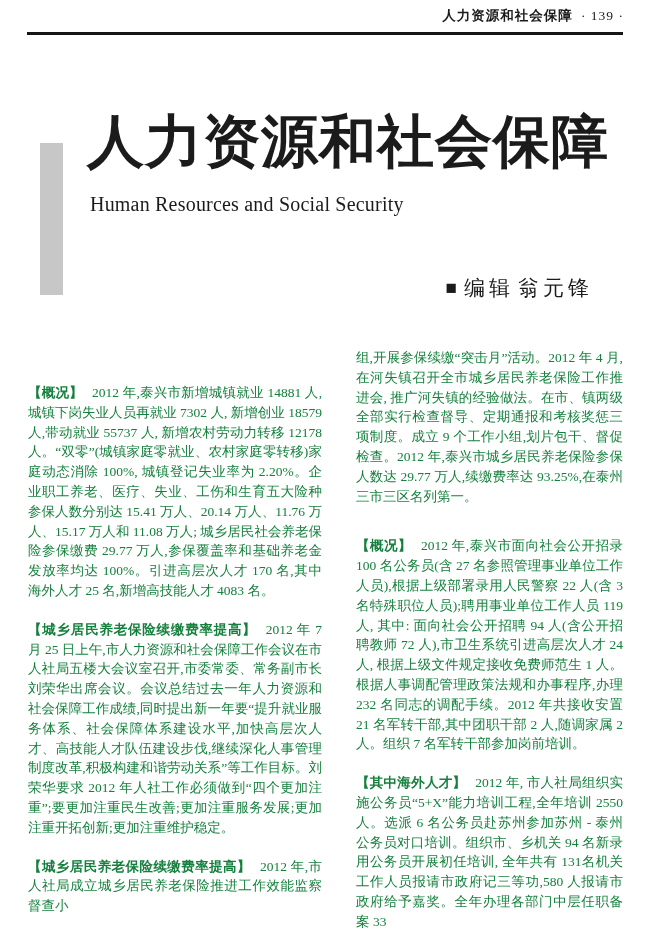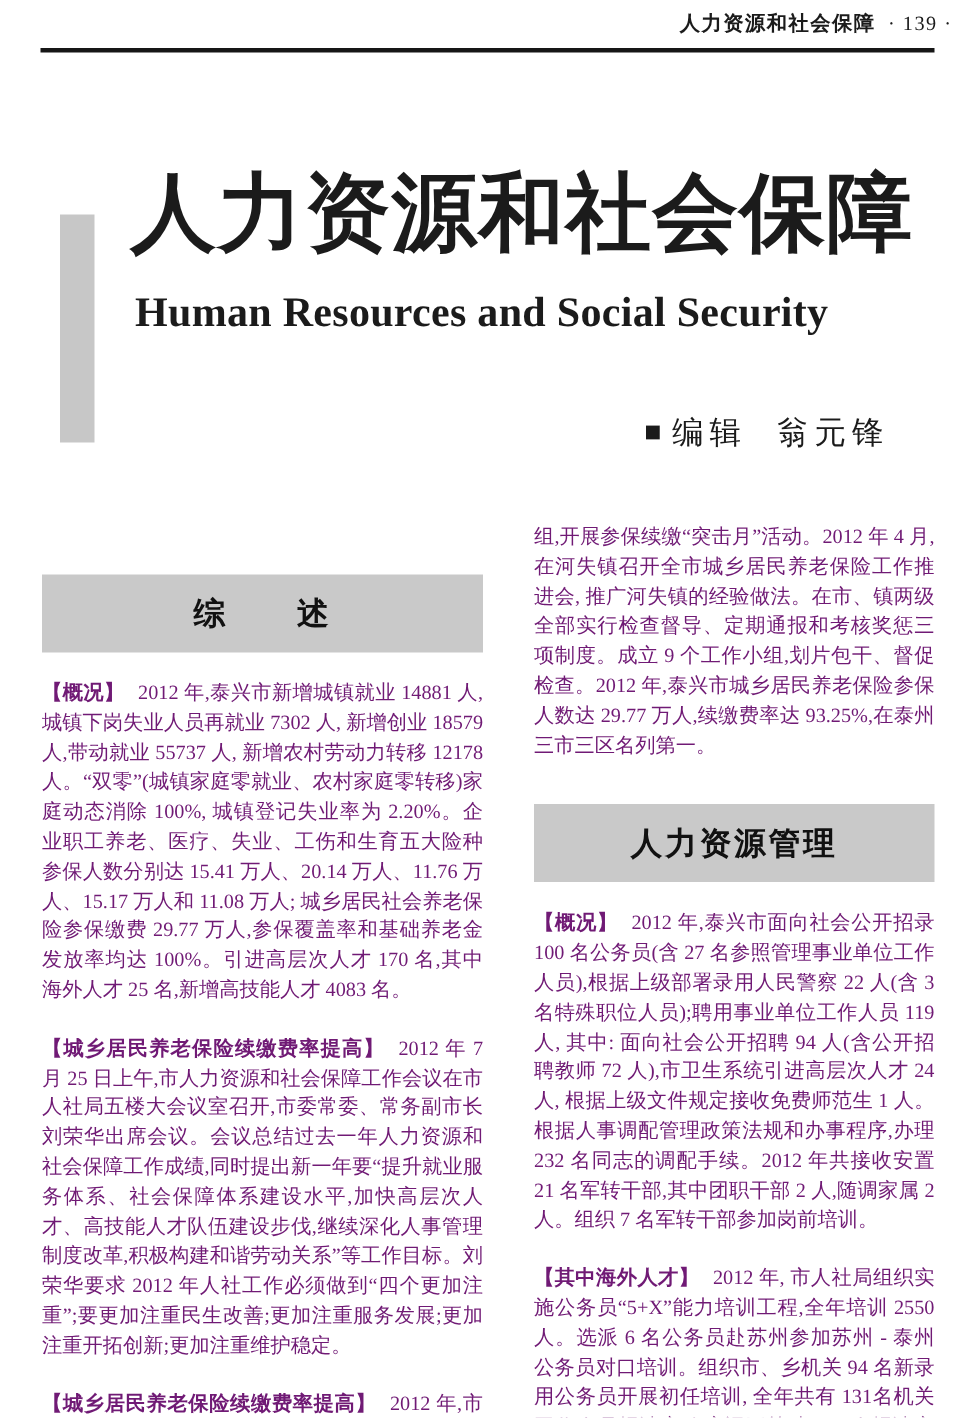--- a/index.html
+++ b/index.html
@@ -3,65 +3,65 @@
 <meta charset="utf-8">
 <style>
   html,body { margin:0; padding:0; background:#ffffff; }
   #page {
     position:relative; width:650px; height:945px; overflow:hidden;
     background:#ffffff; color:#1b1b1b;
     font-family:"Liberation Serif", serif;
   }
   
   .running-head {
-    position:absolute; top:7px; right:15px;
+    position:absolute; top:7px; right:26px;
     font-size:13.5px; letter-spacing:1px; white-space:nowrap;
   }
   .running-title { font-family:"Liberation Sans", sans-serif; font-weight:bold; }
   .page-marker { font-family:"Liberation Serif", serif; margin-left:4px; }
   .head-rule {
     position:absolute; top:32px; left:27px; width:596px; height:3px;
     background:#161616;
   }
   
   .title-bar {
     position:absolute; left:40px; top:143px; width:23px; height:152px;
     background:#c7c7c7;
   }
   .main-title {
     position:absolute; left:87px; top:104px; width:545px;
     font-size:57px; font-weight:900; letter-spacing:1px; white-space:nowrap;
     font-family:"Liberation Serif", serif;
   }
   .subtitle {
     position:absolute; left:90px; top:193px;
-    font-size:28px; font-weight:bold; letter-spacing:0.2px;
+    font-size:20px; font-weight:normal; letter-spacing:0.2px;
     font-family:"Liberation Serif", serif;
   }
   .editor-line {
     position:absolute; top:274px; right:57px;
     font-size:21px; white-space:nowrap;
     font-family:"Liberation Serif", serif;
   }
   .editor-marker { font-size:19px; position:relative; top:-1px; }
   .editor-label { margin-left:7px; letter-spacing:4px; }
-  .editor-name { margin-left:20px; letter-spacing:4px; }
+  .editor-name { margin-left:4px; letter-spacing:4px; }
   
   .col { position:absolute; }
   .col-left  { left:28px;  top:383px; width:294px; }
   .col-right { left:356px; top:348px; width:267px; }
   .section-box {
     background:#c9c9c9; height:52px; margin-bottom:17px;
     display:flex; align-items:center; justify-content:center;
     font-family:"Liberation Sans", sans-serif;
     font-size:21px; font-weight:bold; letter-spacing:2px; color:#111;
   }
   .para {
     margin:0 0 19px 0; font-size:13.5px; line-height:19.8px;
-    text-align:justify; color:#701a75;
+    text-align:justify; color:#15803d;
   }
   .para:last-child { margin-bottom:0; }
   .plabel {
     font-family:"Liberation Sans", sans-serif; font-weight:bold;
     margin-right:9px;
   }
   .cont-para { margin-bottom:30px; }
 </style>
 </head>
 <body>
@@ -76,45 +76,39 @@
 
   <div class="title-bar"></div>
   <div class="main-title">人力资源和社会保障</div>
   <div class="subtitle">Human Resources and Social Security</div>
 
   <div class="editor-line">
     <span class="editor-marker">■</span><span class="editor-label">编辑</span><span class="editor-name">翁元锋</span>
   </div>
 
   <div class="col col-left">
-    <div class="section-box">
-      <span>综　　述</span>
-    </div>
 
     <p class="para">
       <span class="plabel">【概况】</span><span>2012 年,泰兴市新增城镇就业 14881 人,城镇下岗失业人员再就业 7302 人, 新增创业 18579 人,带动就业 55737 人, 新增农村劳动力转移 12178 人。“双零”(城镇家庭零就业、农村家庭零转移)家庭动态消除 100%, 城镇登记失业率为 2.20%。企业职工养老、医疗、失业、工伤和生育五大险种参保人数分别达 15.41 万人、20.14 万人、11.76 万人、15.17 万人和 11.08 万人; 城乡居民社会养老保险参保缴费 29.77 万人,参保覆盖率和基础养老金发放率均达 100%。引进高层次人才 170 名,其中海外人才 25 名,新增高技能人才 4083 名。</span>
     </p>
 
     <p class="para">
       <span class="plabel">【城乡居民养老保险续缴费率提高】</span><span>2012 年 7 月 25 日上午,市人力资源和社会保障工作会议在市人社局五楼大会议室召开,市委常委、常务副市长刘荣华出席会议。会议总结过去一年人力资源和社会保障工作成绩,同时提出新一年要“提升就业服务体系、社会保障体系建设水平,加快高层次人才、高技能人才队伍建设步伐,继续深化人事管理制度改革,积极构建和谐劳动关系”等工作目标。刘荣华要求 2012 年人社工作必须做到“四个更加注重”;要更加注重民生改善;更加注重服务发展;更加注重开拓创新;更加注重维护稳定。</span>
     </p>
 
     <p class="para">
       <span class="plabel">【城乡居民养老保险续缴费率提高】</span><span>2012 年,市人社局成立城乡居民养老保险推进工作效能监察督查小</span>
     </p>
   </div>
 
   <div class="col col-right">
     <p class="para cont-para">
       <span>组,开展参保续缴“突击月”活动。2012 年 4 月,在河失镇召开全市城乡居民养老保险工作推进会, 推广河失镇的经验做法。在市、镇两级全部实行检查督导、定期通报和考核奖惩三项制度。成立 9 个工作小组,划片包干、督促检查。2012 年,泰兴市城乡居民养老保险参保人数达 29.77 万人,续缴费率达 93.25%,在泰州三市三区名列第一。</span>
     </p>
 
-    <div class="section-box">
-      <span>人力资源管理</span>
-    </div>
 
     <p class="para">
       <span class="plabel">【概况】</span><span>2012 年,泰兴市面向社会公开招录 100 名公务员(含 27 名参照管理事业单位工作人员),根据上级部署录用人民警察 22 人(含 3 名特殊职位人员);聘用事业单位工作人员 119 人, 其中: 面向社会公开招聘 94 人(含公开招聘教师 72 人),市卫生系统引进高层次人才 24 人, 根据上级文件规定接收免费师范生 1 人。根据人事调配管理政策法规和办事程序,办理 232 名同志的调配手续。2012 年共接收安置 21 名军转干部,其中团职干部 2 人,随调家属 2 人。组织 7 名军转干部参加岗前培训。</span>
     </p>
 
     <p class="para">
       <span class="plabel">【其中海外人才】</span><span>2012 年, 市人社局组织实施公务员“5+X”能力培训工程,全年培训 2550 人。选派 6 名公务员赴苏州参加苏州 - 泰州公务员对口培训。组织市、乡机关 94 名新录用公务员开展初任培训, 全年共有 131名机关工作人员报请市政府记三等功,580 人报请市政府给予嘉奖。全年办理各部门中层任职备案 33</span>
     </p>
   </div>
 

